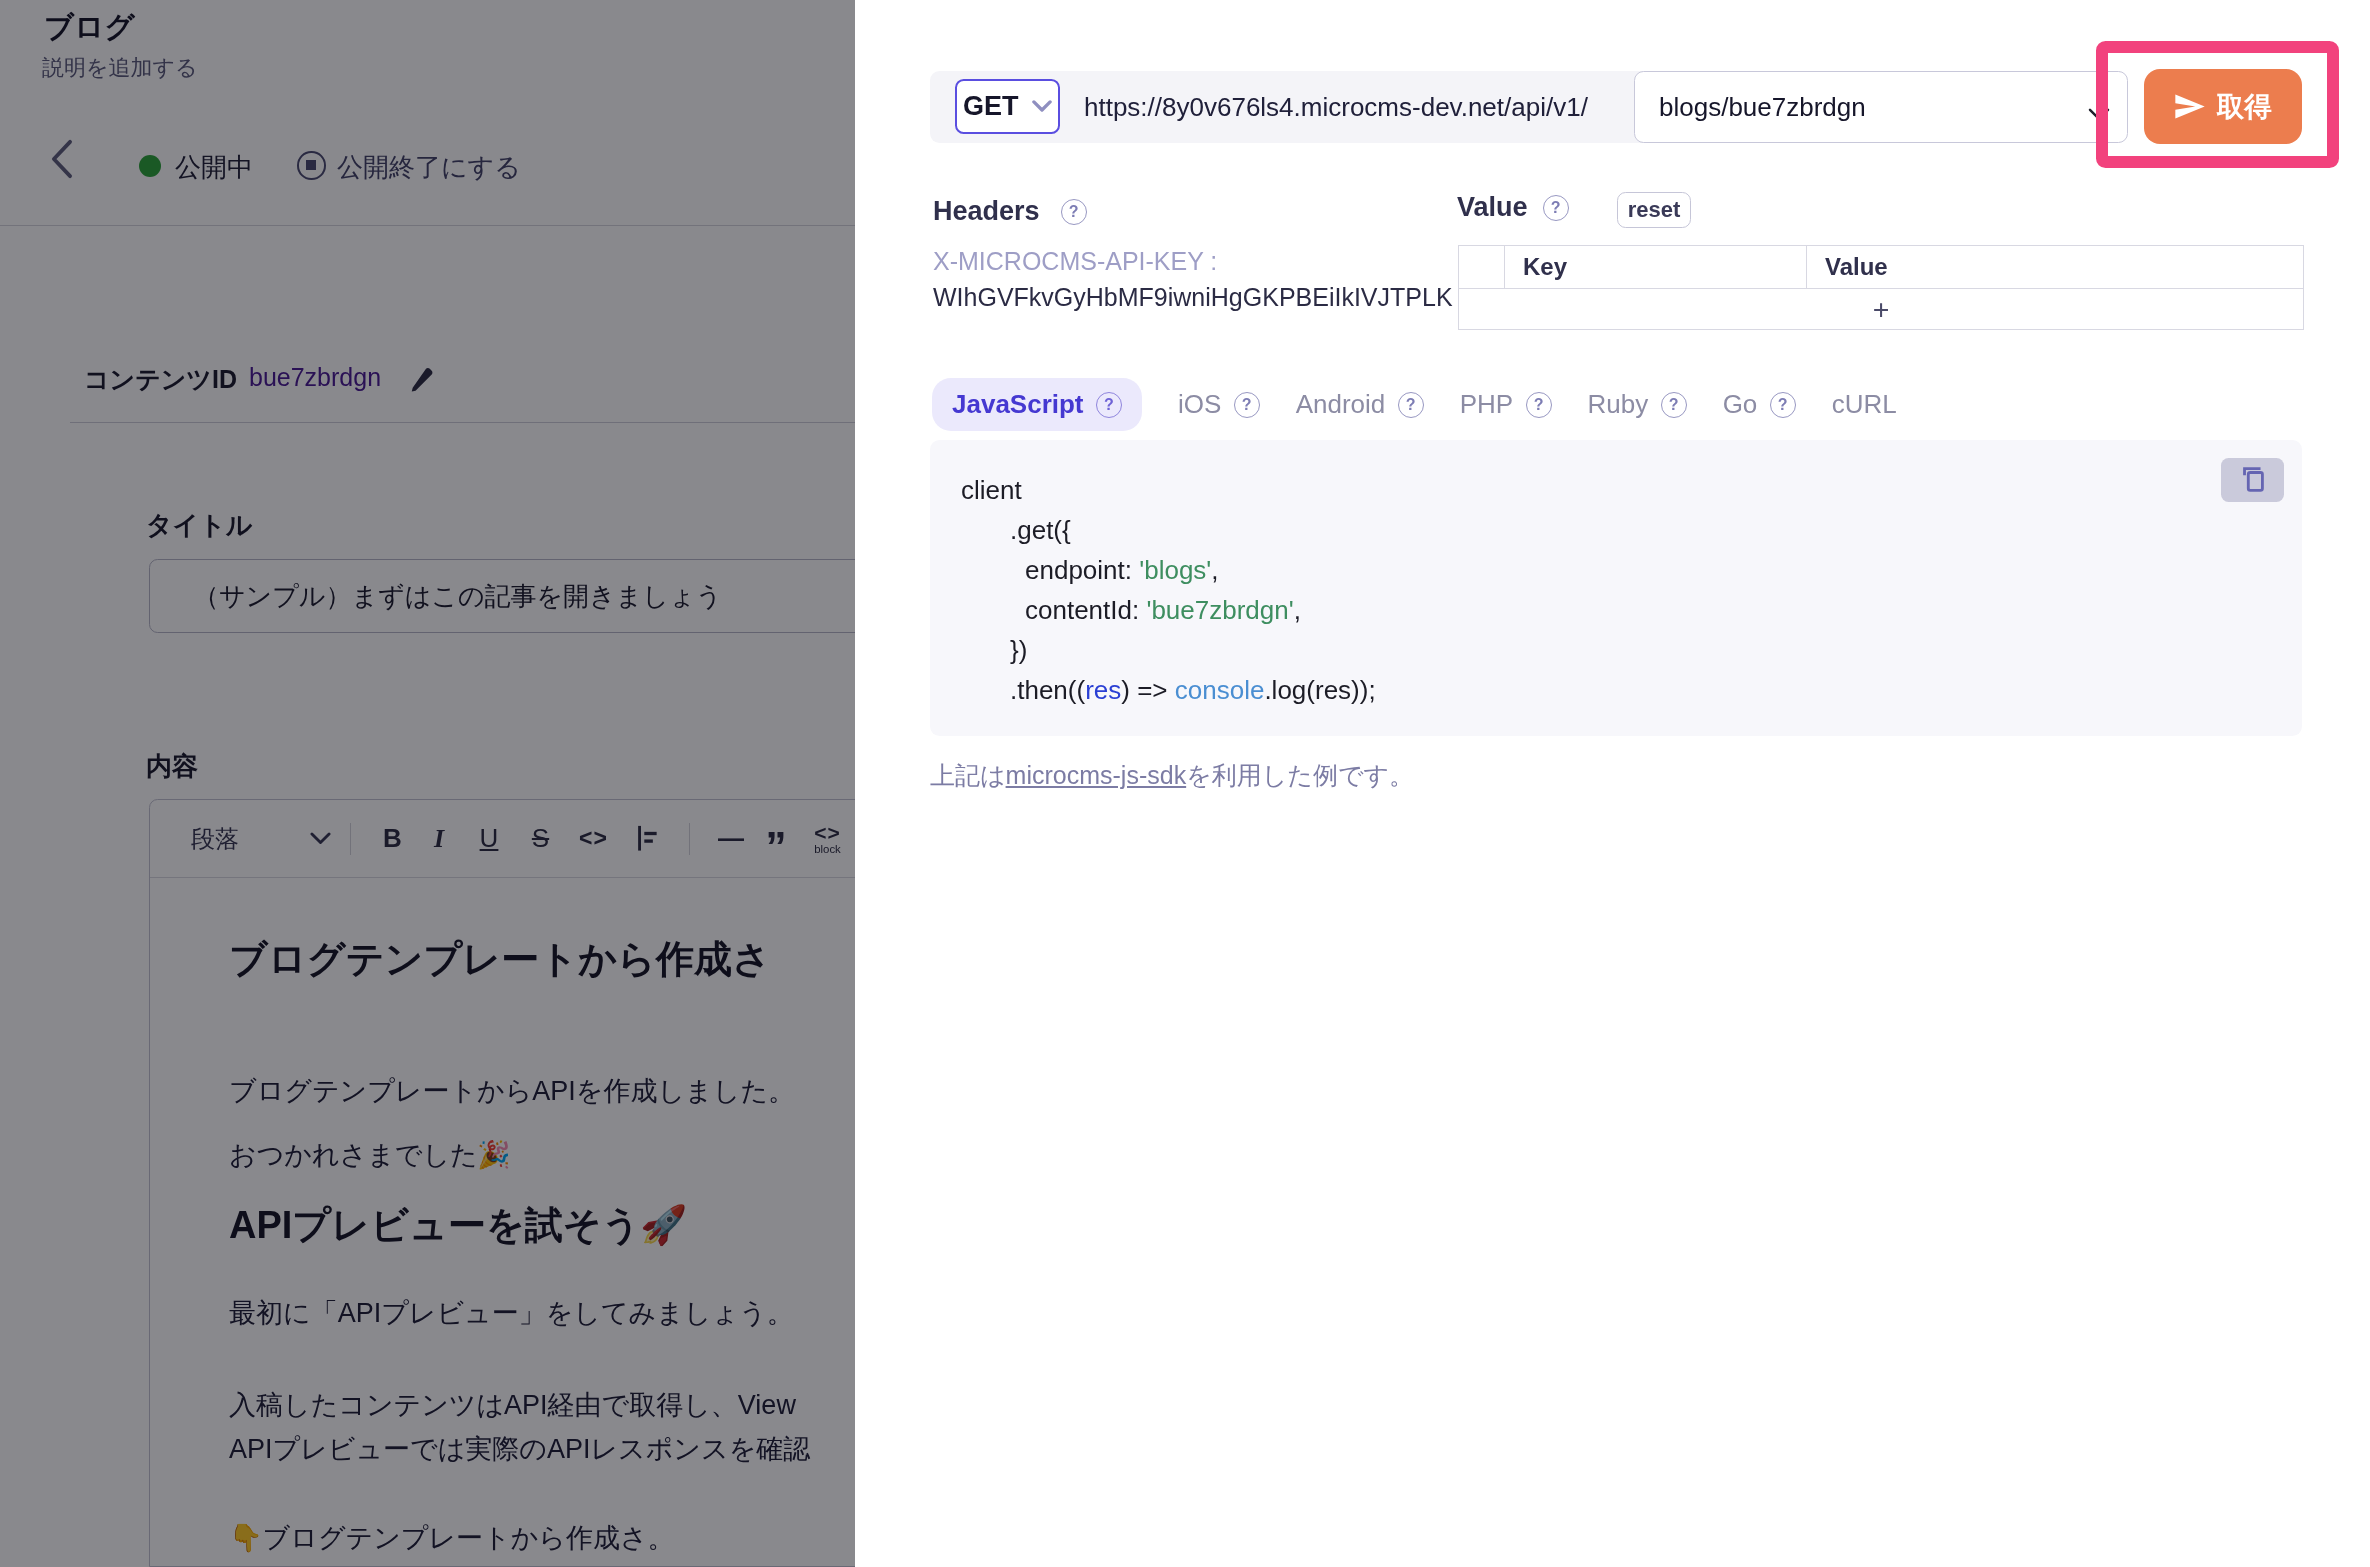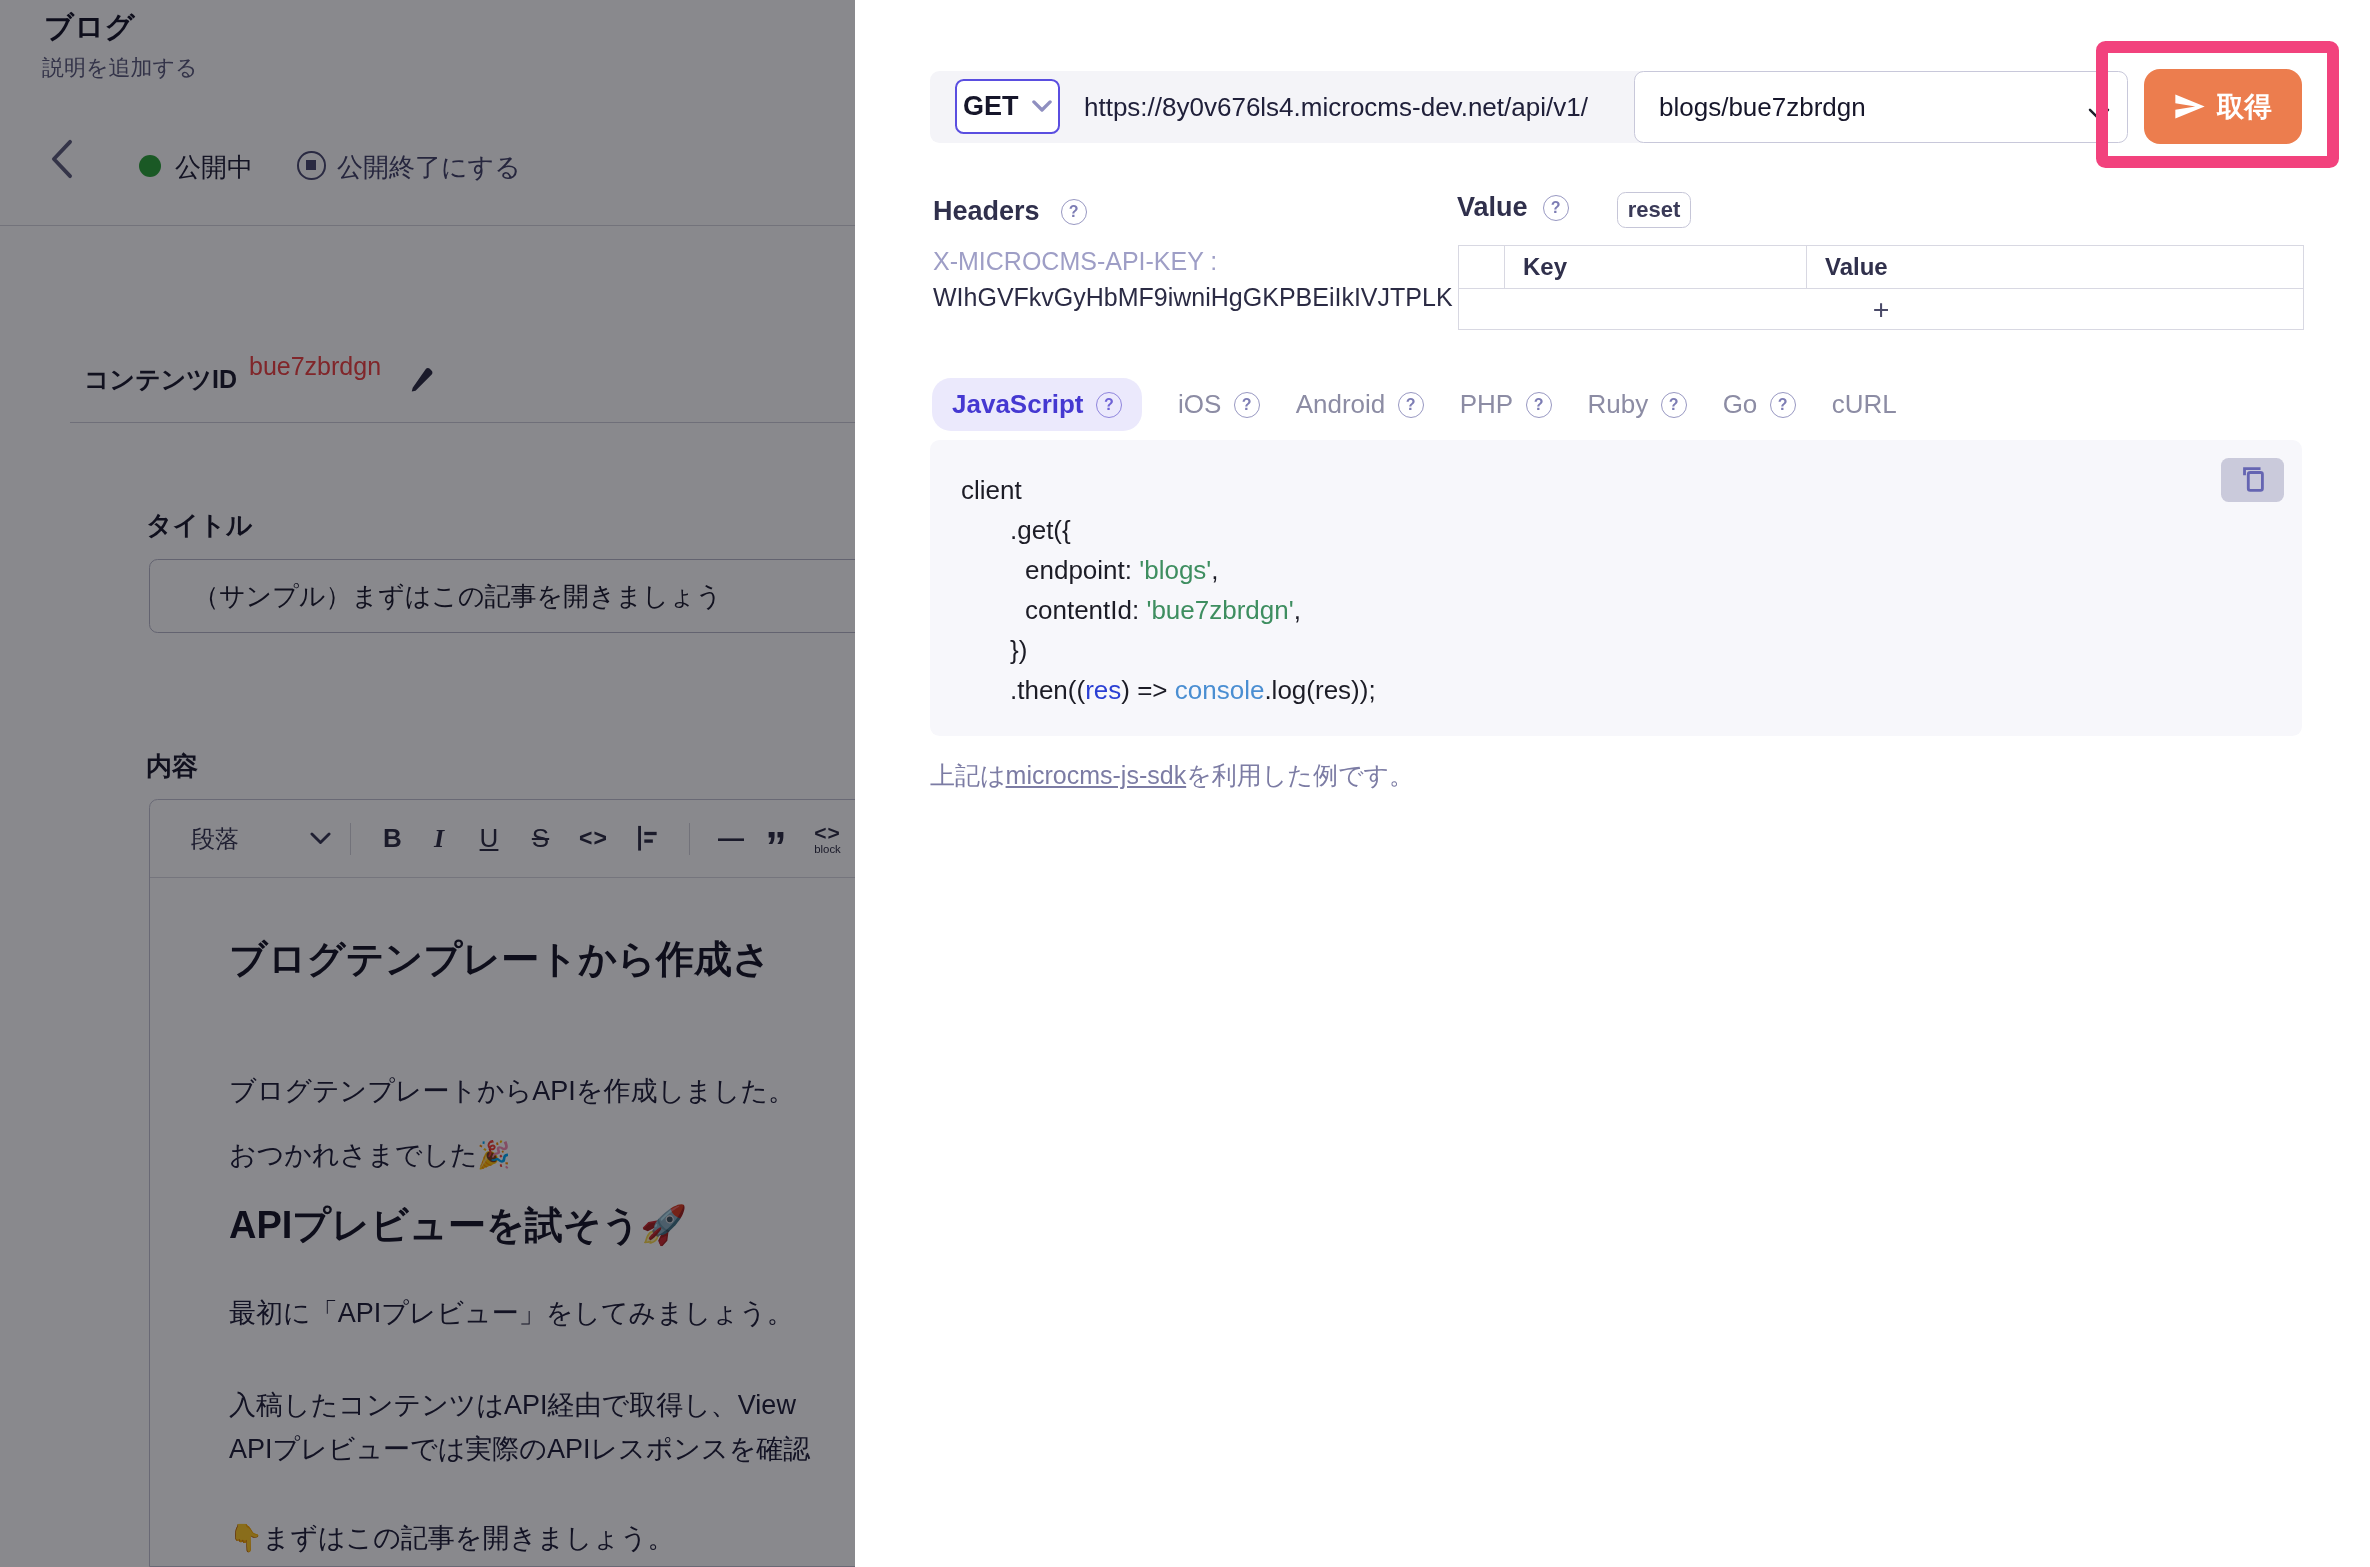--- a/index.html
+++ b/index.html
@@ -14,21 +14,21 @@
   .api-title{left:44px;top:7.6px;font-size:29.5px;font-weight:bold;color:#17172a;}
   .api-desc{left:42px;top:53px;font-size:22px;color:#5d5d7e;cursor:pointer;}
   .back-chevron{left:49px;top:139px;}
   .pub-dot{left:139px;top:155px;width:22px;height:22px;border-radius:50%;background:#2fa43c;}
   .pub-label{left:175px;top:150px;font-size:26px;color:#23233a;font-weight:500;}
   .stop-icon{left:297px;top:151px;width:28.5px;height:28.5px;border:2.4px solid #4d4d72;border-radius:50%;box-sizing:border-box;}
   .stop-icon .sq{position:absolute;left:6.7px;top:6.7px;width:10.5px;height:10.5px;background:#4d4d72;}
   .unpub-label{left:337px;top:150px;font-size:26px;color:#45456a;}
   .divider1{left:0;top:225px;width:855px;height:0;border-top:1.4px solid #d6d6de;}
   .cid-label{left:74px;top:363px;font-size:25px;font-weight:bold;color:#1d1d30;margin-left:10px;}
-  .cid-value{left:249px;top:352px;font-size:25px;color:#ef4444;}
+  .cid-value{left:249px;top:363px;font-size:25px;color:#4c1d95;}
   .divider2{left:70px;top:422px;width:785px;height:0;border-top:1.4px solid #cfcfda;}
   .fld-title{left:146px;top:508px;font-size:26px;font-weight:bold;color:#1b1b2e;}
   .title-input{left:149px;top:559px;width:732px;height:74px;background:#fff;border:1.4px solid #b7b7c8;
                border-radius:8.6px;box-sizing:border-box;display:flex;align-items:center;padding-left:43px;
                font-size:26px;color:#1d1d30;}
   .fld-body{left:146px;top:749px;font-size:26px;font-weight:bold;color:#1b1b2e;}
   .editor-box{left:149px;top:799px;width:732px;height:768px;background:#fff;border:1.4px solid #c3c3d2;
               border-radius:8.6px 8.6px 0 0;box-sizing:border-box;}
   .toolbar{position:absolute;left:0;top:0;width:100%;height:78px;border-bottom:1.4px solid #d9d9e0;
            box-sizing:border-box;display:flex;align-items:center;padding-left:41px;}
@@ -178,21 +178,21 @@
       </div>
     </div>
 
     <div class="abs art-h1 nowrap">ブログテンプレートから作成さ</div>
     <div class="abs art-p1a nowrap">ブログテンプレートからAPIを作成しました。</div>
     <div class="abs art-p1b nowrap">おつかれさまでした🎉</div>
     <div class="abs art-h2 nowrap">APIプレビューを試そう🚀</div>
     <div class="abs art-p2 nowrap">最初に「APIプレビュー」をしてみましょう。</div>
     <div class="abs art-p3a nowrap">入稿したコンテンツはAPI経由で取得し、View</div>
     <div class="abs art-p3b nowrap">APIプレビューでは実際のAPIレスポンスを確認</div>
-    <div class="abs art-p4 nowrap">👇まずはこの記事を開きましょう。</div>
+    <div class="abs art-p4 nowrap">👇ブログテンプレートから作成さ。</div>
   </div>
 
   <div class="dim-overlay"></div>
 
   <div class="abs req-bar">
     <div class="method-select">
       <span class="method-label">GET</span>
       <svg width="20" height="12.4" viewBox="0 0 21 13">
         <polyline points="2,2 10.5,10.5 19,2" fill="none" stroke="#8f8fc0" stroke-width="3.5" stroke-linecap="round" stroke-linejoin="round"></polyline>
       </svg>

